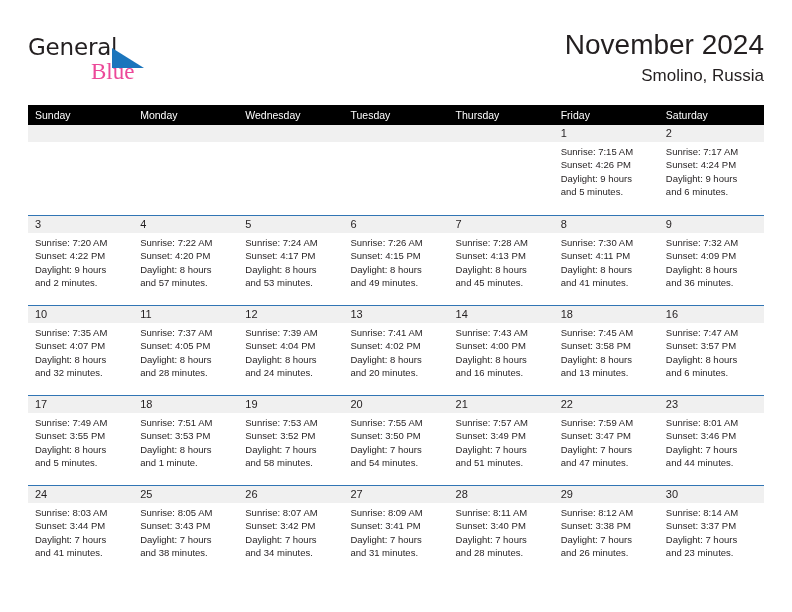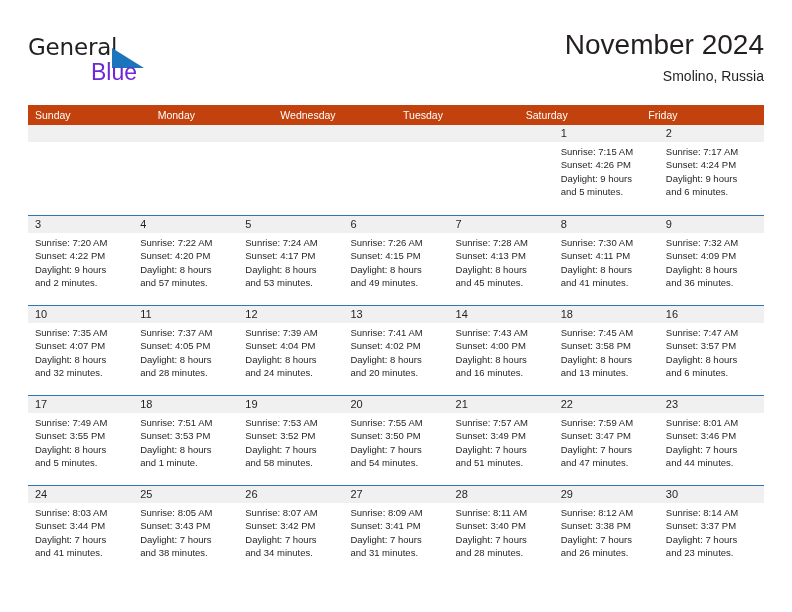--- a/index.html
+++ b/index.html
@@ -55,59 +55,59 @@
     width: 0;
     height: 0;
     border-left: 32px solid #1b75bc;
     border-top: 20px solid transparent;
   }
   .logo-blue {
     position: absolute;
     left: 63px;
     top: 25px;
     font-size: 23px;
-    color: #6d28d9;
-    font-family: Liberation Sans, sans-serif;
+    color: #ec4899;
+    font-family: Liberation Serif, serif;
     font-weight: 400;
     line-height: 26px;
   }
 
   .title-block {
     position: absolute;
     right: 0;
     top: 0;
     text-align: right;
   }
   .cal-title {
     font-size: 28px;
     font-weight: 400;
     color: #231f20;
     line-height: 34px;
     white-space: nowrap;
   }
   .cal-subtitle {
-    font-size: 14px;
+    font-size: 17px;
     font-weight: 400;
     color: #231f20;
     line-height: 20px;
     margin-top: 4px;
     white-space: nowrap;
   }
 
   
   .calendar {
     position: absolute;
     left: 28px;
     top: 105px;
     width: 736px;
   }
   .dow-row {
     display: flex;
     width: 100%;
-    background: #c2410c;
+    background: #000000;
   }
   .dow {
     flex: 1 1 0;
     min-width: 0;
     height: 20px;
     line-height: 20px;
     color: #ffffff;
     font-size: 10.5px;
     padding-left: 7px;
     white-space: nowrap;
@@ -165,22 +165,23 @@
       <div class="cal-subtitle">Smolino, Russia</div>
     </div>
   </div>
 
   <div class="calendar">
     <div class="dow-row" id="dow-row">
         <div class="dow">Sunday</div>
         <div class="dow">Monday</div>
         <div class="dow">Wednesday</div>
         <div class="dow">Tuesday</div>
+        <div class="dow">Thursday</div>
+        <div class="dow">Friday</div>
         <div class="dow">Saturday</div>
-        <div class="dow">Friday</div>
       </div>
     <div id="weeks-container">
         <div class="week">
           <div class="cell empty">
             <div class="daynum-band"></div>
             <div class="cell-body"></div>
           </div>
           <div class="cell empty">
             <div class="daynum-band"></div>
             <div class="cell-body"></div>

